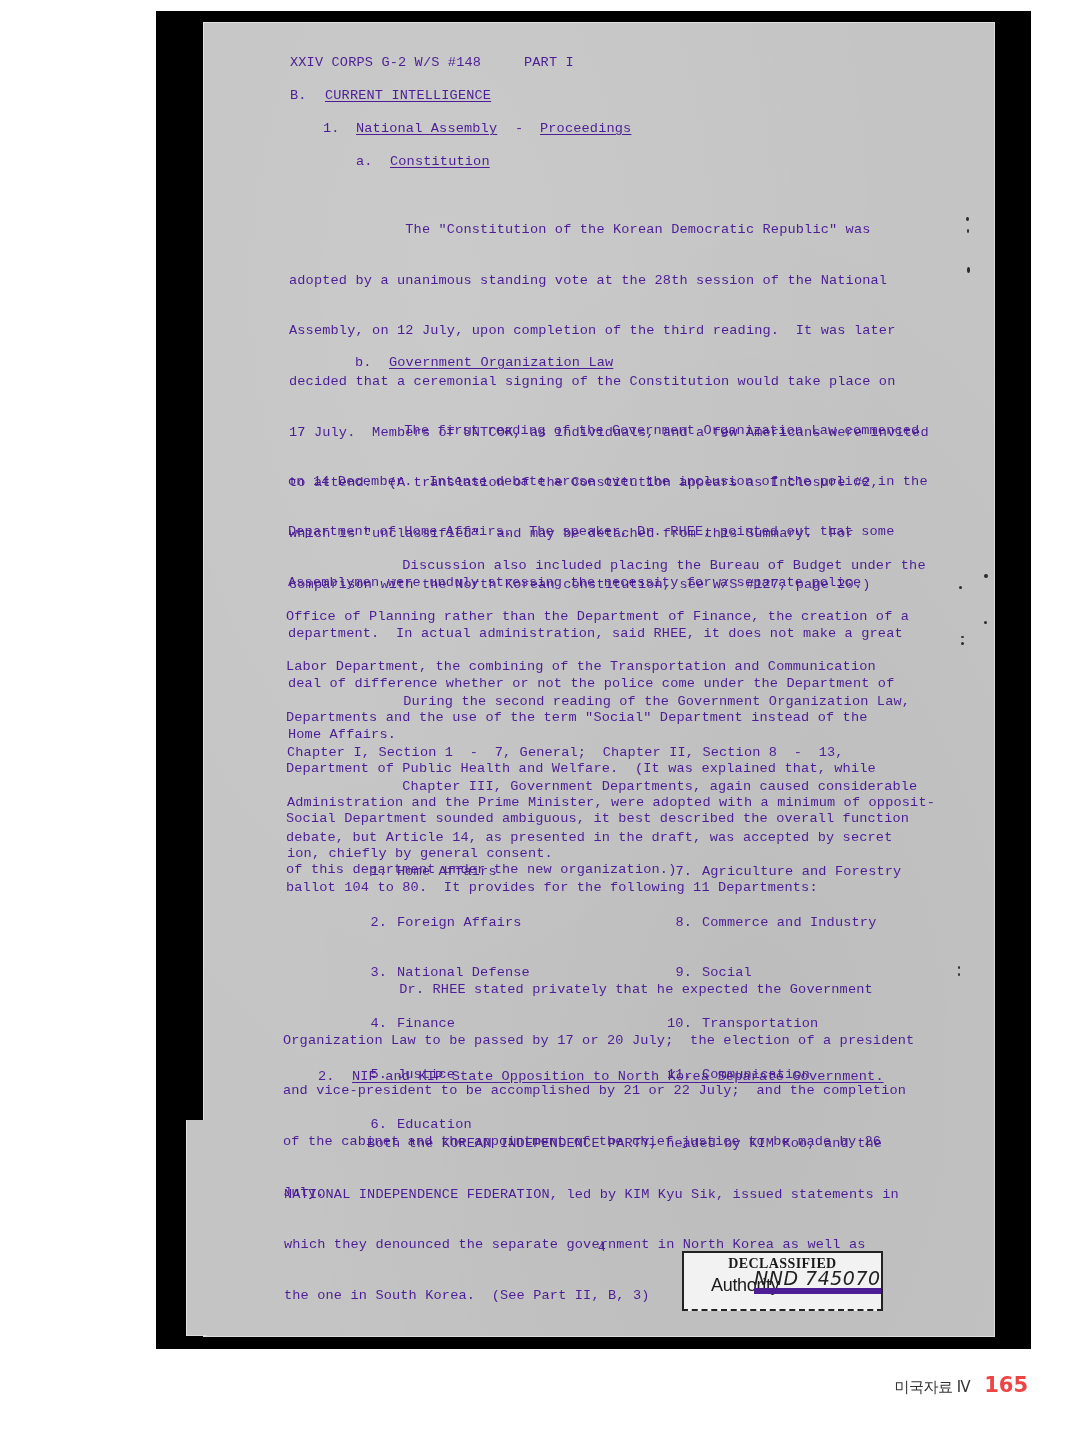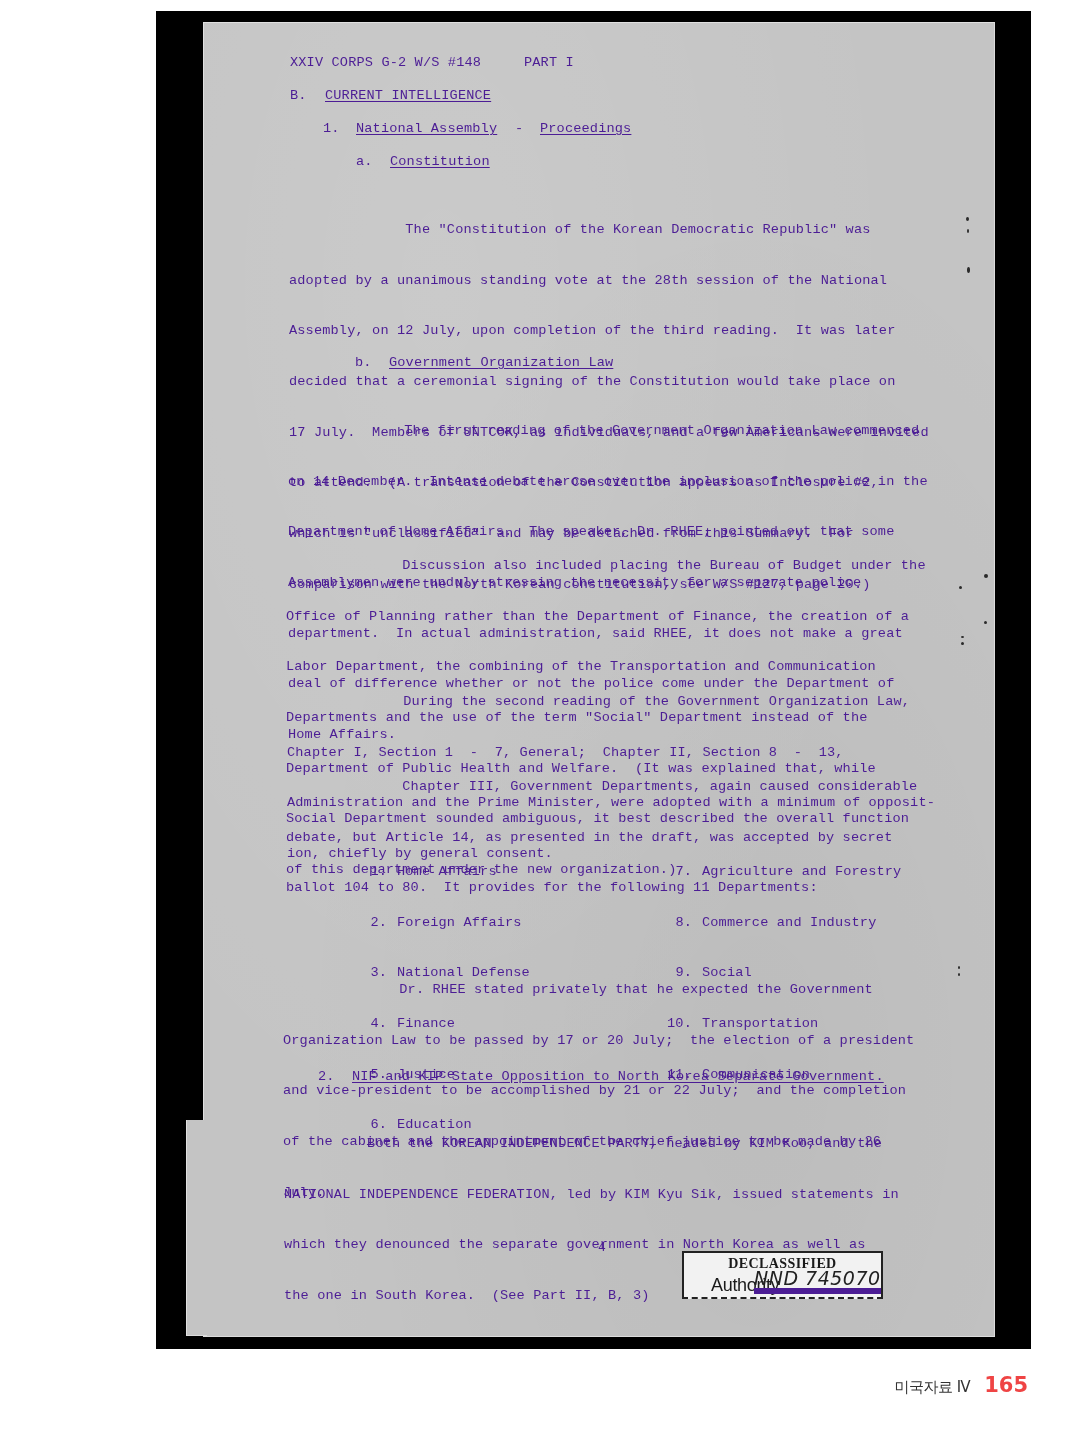--- a/index.html
+++ b/index.html
@@ -63,21 +63,21 @@
     .mark {
       position: absolute;
       background: #2a2a2a;
       border-radius: 50%;
     }
     .declass {
       position: absolute;
       left: 682px;
       top: 1251px;
       width: 201px;
-      height: 48px;
+      height: 60px;
       background: #f2f2f2;
       border: 2px solid #222;
       border-bottom-style: dashed;
       box-sizing: border-box;
       font-family: "Liberation Serif", "DejaVu Serif", serif;
       color: #1a1a1a;
     }
     .declass-title {
       position: absolute;
       left: 0;

